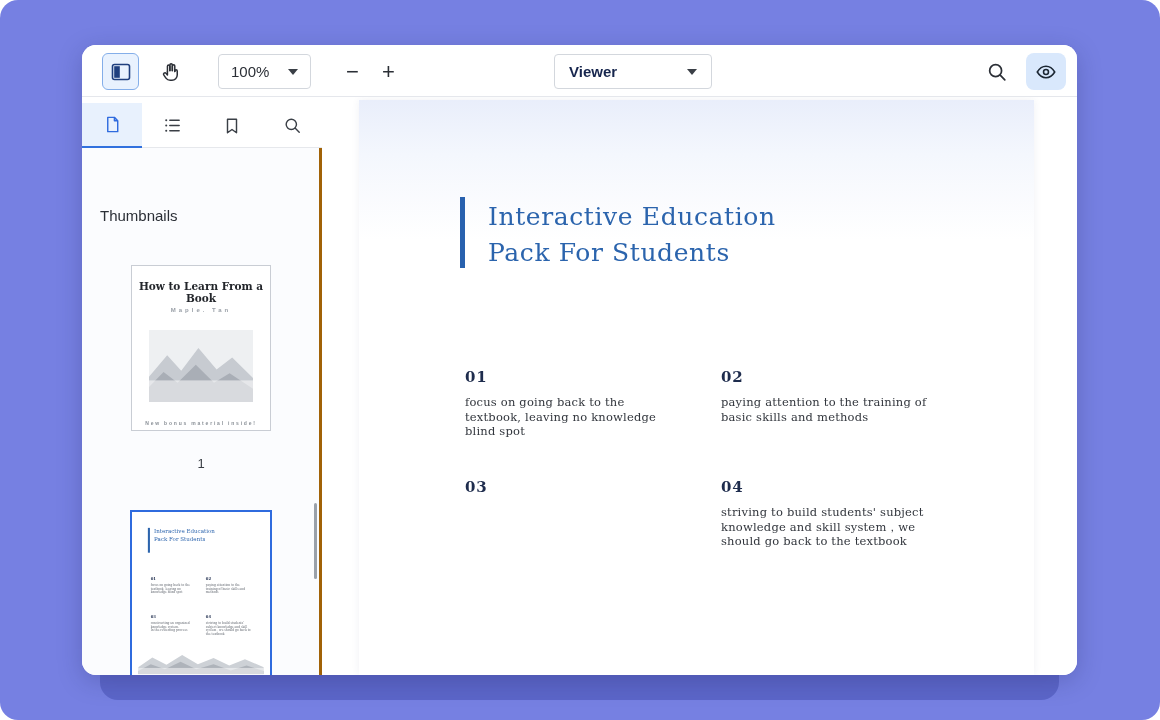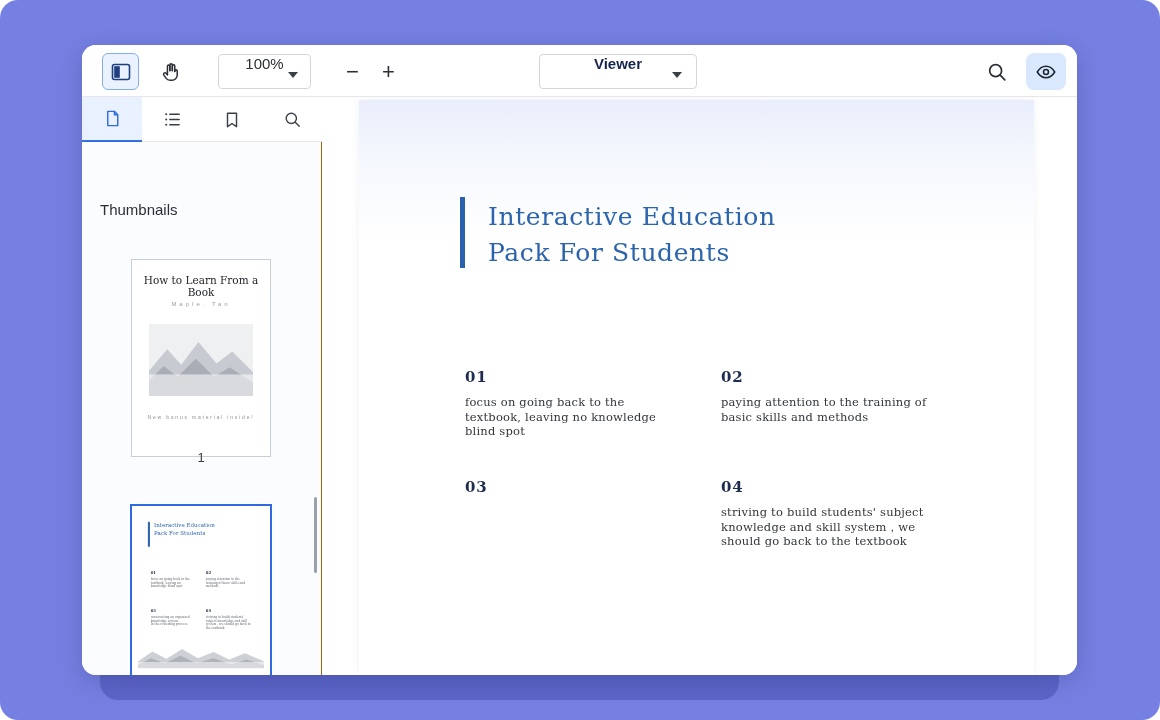--- a/index.html
+++ b/index.html
@@ -15,44 +15,44 @@
     background:#ffffff; border-radius:14px; overflow:hidden;
     box-shadow:0 6px 24px rgba(30,35,90,.25); }
 
   
   .toolbar { position:absolute; left:0; top:0; width:995px; height:52px; background:#fff;
     border-bottom:1px solid #e5e7ec; z-index:5; }
   .tb-btn { position:absolute; top:8px; width:37px; height:37px; border-radius:6px;
     display:flex; align-items:center; justify-content:center; cursor:pointer; }
   .tb-btn.active { background:#e9f2fe; border:1px solid #84aee9; }
   .tb-box { position:absolute; top:9px; height:35px; border:1px solid #d3d7dd; border-radius:4px;
-    background:#fff; display:flex; align-items:center; cursor:pointer;flex-direction:column; }
+    background:#fff; display:flex; align-items:center; cursor:pointer; }
   .caret { width:0; height:0; border-left:5px solid transparent; border-right:5px solid transparent;
     border-top:6px solid #3a3f46; margin-left:auto; }
   .zoom-box { left:136px; width:93px; padding:0 12px; }
   .zoom-box .val { font-size:15px; color:#2b2f36; }
-  .viewer-box { left:457px; width:158px; padding:0 14px; }
+  .viewer-box { left:472px; width:158px; padding:0 14px; }
   .viewer-box .val { font-size:15px; font-weight:700; color:#16254d; }
   .glyph-btn { font-size:22px; color:#2b2f36; font-weight:400; }
   .btn-minus { left:252px; } .btn-plus { left:288px; }
   .btn-sidebar { left:20px; } .btn-hand { left:70px; }
   .btn-search-top { left:896px; } 
   .btn-eye { left:944px; width:40px; background:#d9e8fc; border-radius:8px; }
 
   
-  .sidebar { position:absolute; left:0; top:52px; width:240px; height:578px;
-    background:#fbfcfe; border-right:1px solid #a16207; }
+  .sidebar { position:absolute; left:0; top:58px; width:240px; height:578px;
+    background:#fbfcfe; border-right:3px solid #a16207; }
   .tabbar { position:absolute; left:0; top:0; width:240px; height:45px; background:#fff;
     border-bottom:1px solid #e6e8ec; display:flex; }
   .tab { width:60px; height:45px; display:flex; align-items:center; justify-content:center; cursor:pointer; }
   .tab.active { background:#e8f1fd; border-bottom:2px solid #3171de; }
   .panel-title { position:absolute; left:18px; top:104px; font-size:15px; color:#2b2f36; font-weight:500; }
 
   .thumb { position:absolute; background:#fff; cursor:pointer; }
-  .thumb1 { left:49px; top:162px; width:140px; height:198px; border:1px solid #c9cdd4; }
+  .thumb1 { left:49px; top:162px; width:140px; height:166px; border:1px solid #c9cdd4;font-weight:bold; }
   .thumb2 { left:48px; top:407px; width:142px; height:181px; border:2px solid #2f6bde; }
   .page-num { position:absolute; width:140px; text-align:center; font-size:13px; color:#3a3f46; }
   .num1 { left:49px; top:353px; }
 
   .t1-title { position:absolute; left:0; top:14px; width:100%; text-align:center;
     font-family:"DejaVu Serif", serif; font-size:10.5px; color:#23262b; }
   .t1-author { position:absolute; left:0; top:41px; width:100%; text-align:center;
     font-size:6px; letter-spacing:3px; color:#9aa0a8; }
   .t1-img { position:absolute; left:17px; top:64px; width:104px; height:72px; }
   .t1-footer { position:absolute; left:0; top:154px; width:100%; text-align:center;

